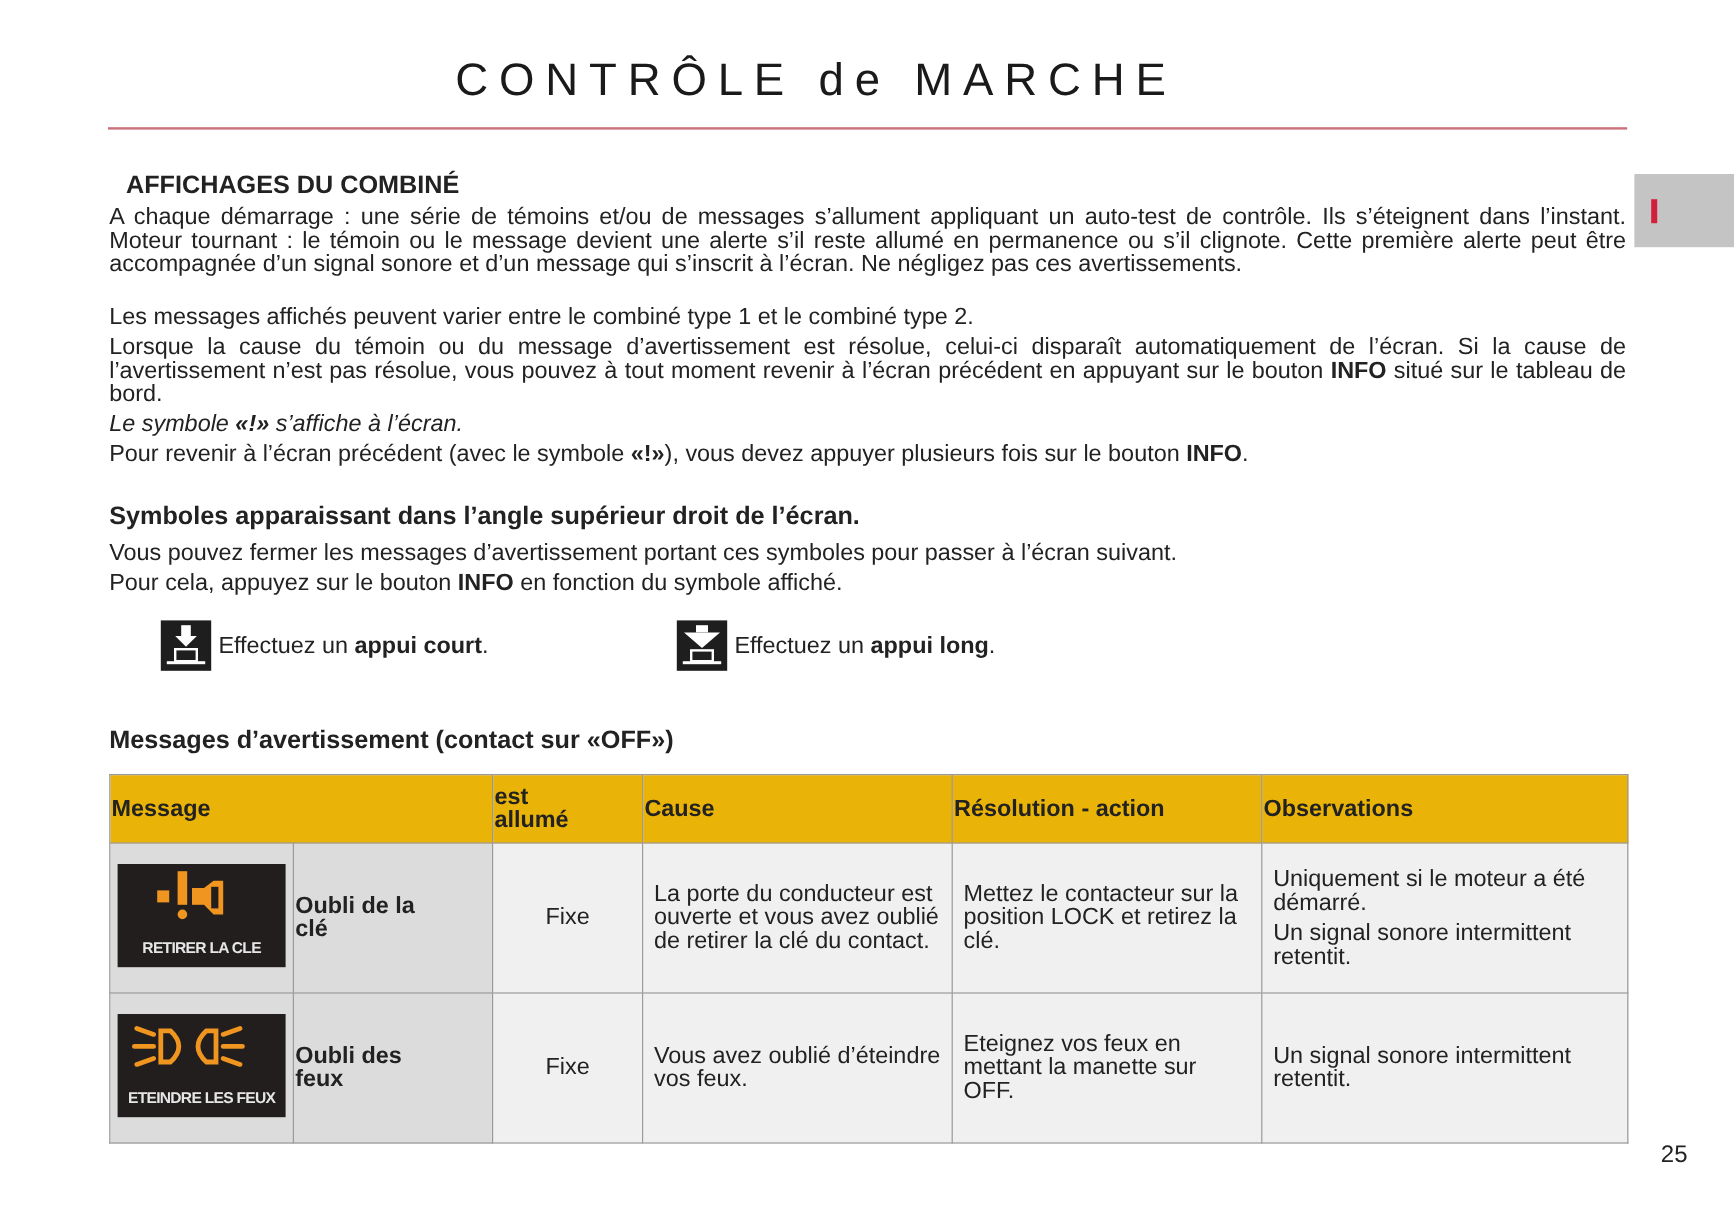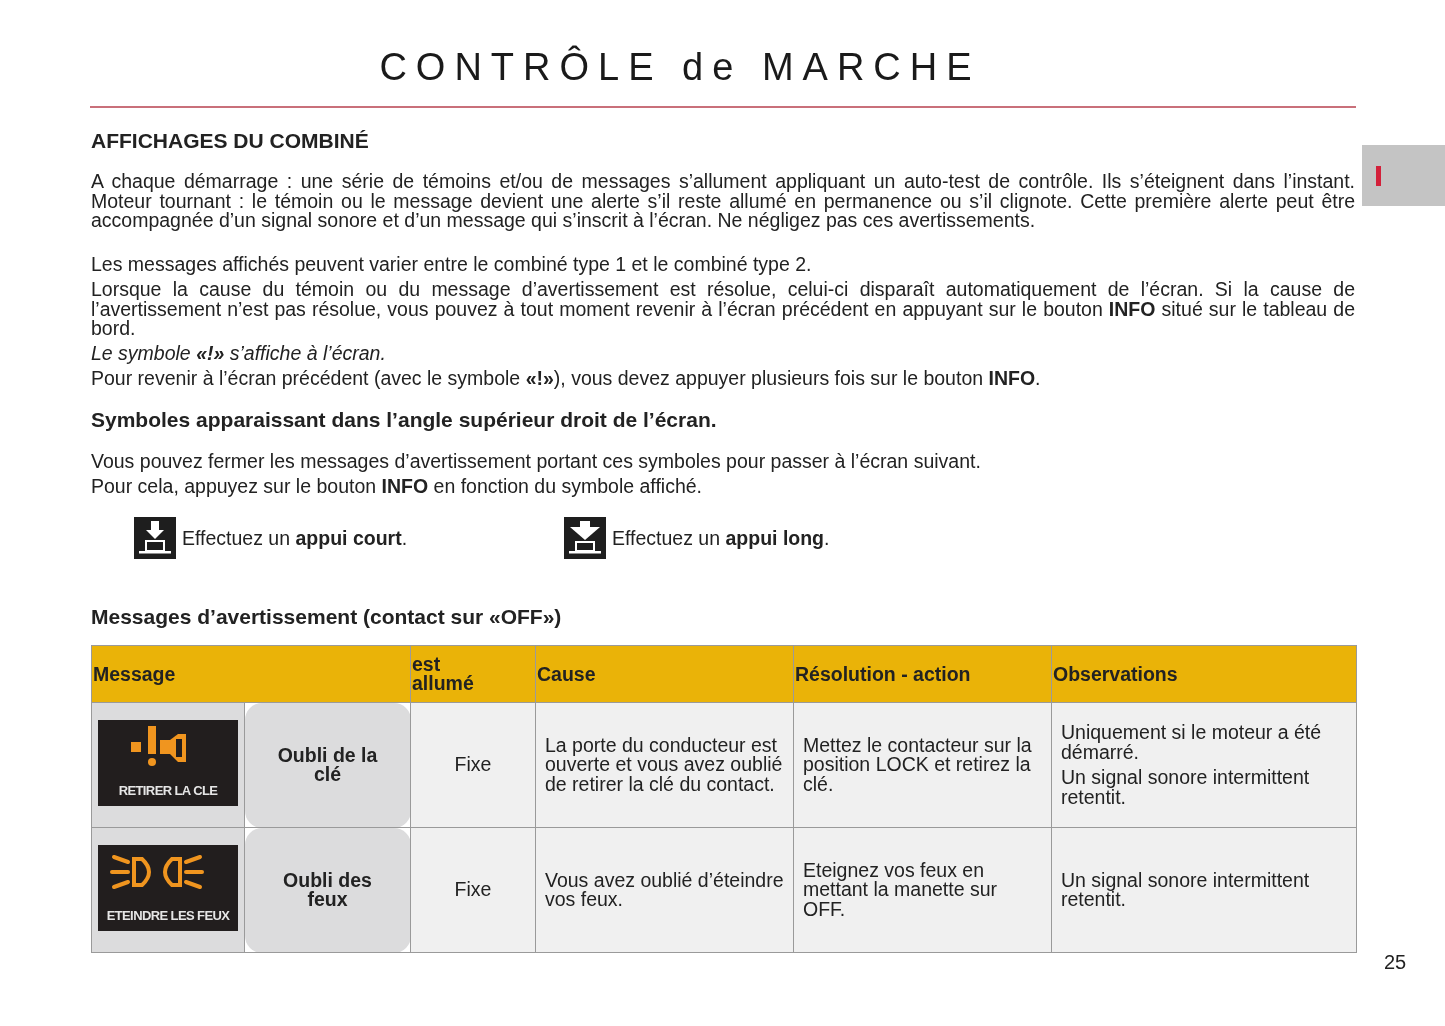--- a/index.html
+++ b/index.html
@@ -15,21 +15,21 @@
   .title-rule {
     position:absolute; left:90px; width:1266px; top:106px; height:2px; background:#c9707a;
   }
   .chapter-tab {
     position:absolute; left:1362px; top:145px; width:83px; height:61px; background:#c4c4c4;
   }
   .chapter-tab .mark {
     position:absolute; left:14px; top:21px; width:5px; height:20px; background:#d3203a;
   }
   h2.section {
-    position:absolute; left:91px; margin:0; font-size:21px; font-weight:bold; color:#222;
+    position:absolute; left:91px; margin:14px; font-size:21px; font-weight:bold; color:#222;
   }
   h3.sub {
     position:absolute; left:91px; margin:0; font-size:21px; font-weight:bold; color:#222;
   }
   .para {
     position:absolute; left:91px; width:1264px; margin:0; font-size:19.5px; line-height:19.5px;
     text-align:justify; color:#222;
   }
   .para b { font-weight:bold; }
   .press-row { position:absolute; top:517px; height:42px; display:flex; align-items:center;margin-left:44px; }
@@ -41,21 +41,21 @@
     position:absolute; left:91px; top:645px; width:1266px; border-collapse:collapse;
     font-size:19.5px; color:#222;
   }
   table.warn th, table.warn td { border:1.5px solid #9a9a9a; }
   table.warn th {
     background:#eab308; height:54px; font-weight:bold; font-size:19.5px; text-align:left;
     line-height:19px;
   }
   table.warn td { background:#f0f0f0; height:122px; vertical-align:middle; line-height:19.5px; }
   td.icon-cell { background:#dcdcdd !important; width:150px; text-align:center; }
-  td.name-cell { background:#dcdcdd !important; width:163px; text-align:center; font-weight:bold;border-radius:17px; }
+  td.name-cell { background:#dcdcdd !important; width:163px; text-align:left; font-weight:bold; }
   td.state-cell { width:122px; text-align:center; }
   td.text-cell { padding:0 9px; text-align:left; }
   .panel {
     display:inline-block; width:140px; height:86px; background:#221e1e; position:relative;
   }
   .panel svg { position:absolute; left:0; top:0; }
   .panel .lbl {
     position:absolute; left:0; right:0; bottom:6px; color:#e6e6e6; font-size:13px; font-weight:bold;
     letter-spacing:-0.6px; text-align:center; white-space:nowrap;
   }
@@ -73,21 +73,21 @@
 </div>
 
 <h2 class="section" style="top:129px;">AFFICHAGES DU COMBINÉ</h2>
 
 <p class="para" style="top:172px;">A chaque démarrage : une série de témoins et/ou de messages s’allument appliquant un auto-test de contrôle. Ils s’éteignent dans l’instant. Moteur tournant : le témoin ou le message devient une alerte s’il reste allumé en permanence ou s’il clignote. Cette première alerte peut être accompagnée d’un signal sonore et d’un message qui s’inscrit à l’écran. Ne négligez pas ces avertissements.</p>
 <p class="para" style="top:255px;">Les messages affichés peuvent varier entre le combiné type 1 et le combiné type 2.</p>
 <p class="para" style="top:280px;"><span>Lorsque la cause du témoin ou du message d’avertissement est résolue, celui-ci disparaît automatiquement de l’écran. Si la cause de l’avertissement n’est pas résolue, vous pouvez à tout moment revenir à l’écran précédent en appuyant sur le bouton </span><b>INFO</b><span> situé sur le tableau de bord.</span></p>
 <p class="para" style="top:344px;font-style:italic;"><span>Le symbole </span><b>«!»</b><span> s’affiche à l’écran.</span></p>
 <p class="para" style="top:369px;"><span>Pour revenir à l’écran précédent (avec le symbole </span><b>«!»</b><span>), vous devez appuyer plusieurs fois sur le bouton </span><b>INFO</b><span>.</span></p>
 
-<h3 class="sub" style="top:408px;">Symboles apparaissant dans l’angle supérieur droit de l’écran.</h3>
+<h3 class="sub" style="top:419px;">Symboles apparaissant dans l’angle supérieur droit de l’écran.</h3>
 <p class="para" style="top:452px;">Vous pouvez fermer les messages d’avertissement portant ces symboles pour passer à l’écran suivant.</p>
 <p class="para" style="top:477px;"><span>Pour cela, appuyez sur le bouton </span><b>INFO</b><span> en fonction du symbole affiché.</span></p>
 
 <div class="press-row" style="left:90px;">
   <div class="press-icon">
     <svg width="42" height="42" viewBox="0 0 42 42">
       <rect x="17" y="4" width="8" height="9" fill="#fff"></rect>
       <polygon points="12,13 30,13 21,22" fill="#fff"></polygon>
       <rect x="12" y="24" width="18" height="10" fill="none" stroke="#fff" stroke-width="2"></rect>
       <rect x="5" y="34" width="32" height="2.5" fill="#fff"></rect>

